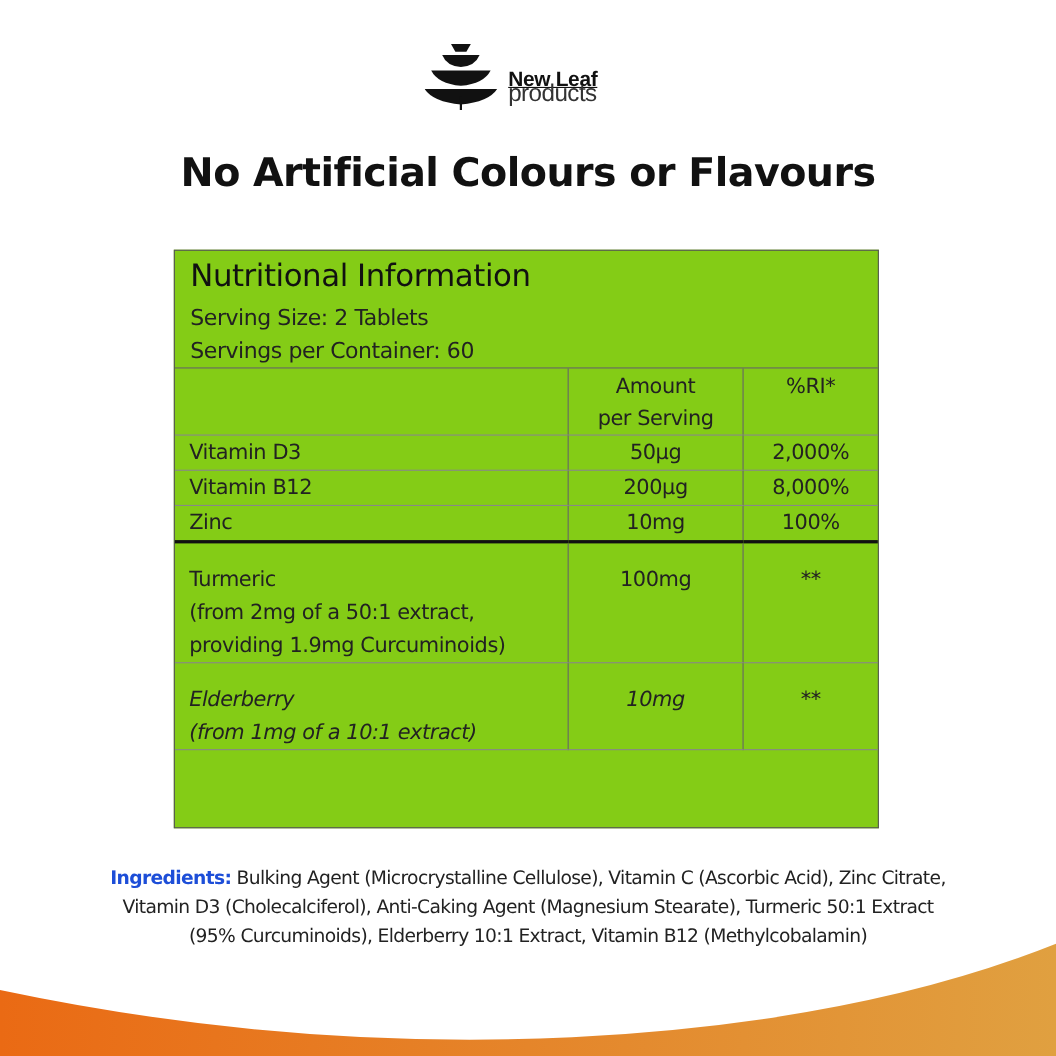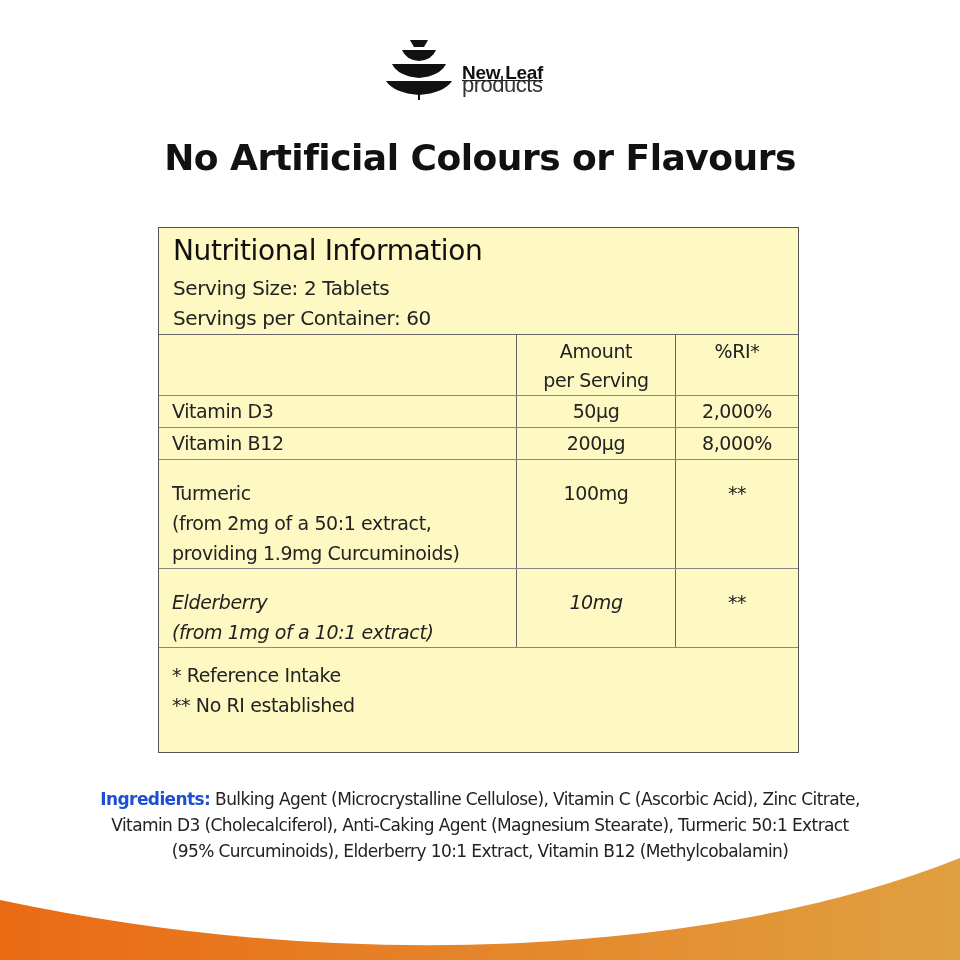--- a/index.html
+++ b/index.html
@@ -8,21 +8,21 @@
   .logo { position:absolute; left:386px; top:38px; width:200px; height:68px; }
   .logo svg { position:absolute; left:0; top:0; }
   .brand-name { position:absolute; left:76px; top:24px; font-family:"Liberation Sans", sans-serif;
                 font-weight:bold; font-size:19px; color:#111; letter-spacing:-0.3px;text-decoration:underline; }
   .brand-sub { position:absolute; left:76px; top:34px; font-family:"Liberation Sans", sans-serif;
                font-size:22px; color:#333; letter-spacing:-0.5px; }
   .headline { position:absolute; left:0; width:960px; top:137px; text-align:center;
               font-family:"DejaVu Sans", sans-serif; font-weight:bold; font-size:36px; color:#111;
               letter-spacing:-0.5px; }
   .panel { position:absolute; left:158px; top:227px; width:641px; height:526px;
-           border:1.5px solid #555; box-sizing:border-box; background:#fef9c3; }
+           border:1.5px solid #555; box-sizing:border-box; background:#84cc16; }
   .panel-head { height:106px; border-bottom:1.5px solid #666; position:relative; }
   .panel-title { position:absolute; left:14px; top:6px; font-family:"DejaVu Sans", sans-serif;
                  font-size:28px; color:#111; letter-spacing:-0.4px; }
   .panel-line { position:absolute; left:14px; font-size:20px; color:#222; font-family:"DejaVu Sans", sans-serif; letter-spacing:-0.4px; }
   table { border-collapse:collapse; width:100%; font-family:"DejaVu Sans", sans-serif; font-size:19px; color:#222; letter-spacing:-0.4px; }
   td, th { font-weight:normal; vertical-align:top; padding:0 10px; border-right:1.5px solid #666; border-bottom:1.5px solid #888;margin-top:20px; }
   td:last-child, th:last-child { border-right:none; }
   .col-name { width:334px; text-align:left; padding-left:13px; }
   .col-amt { width:138px; text-align:center; }
   .col-ri { text-align:center; }
@@ -76,43 +76,44 @@
     <tr class="nut-row">
       <td class="col-name">Vitamin D3</td>
       <td class="col-amt">50µg</td>
       <td class="col-ri">2,000%</td>
     </tr>
     <tr class="nut-row">
       <td class="col-name">Vitamin B12</td>
       <td class="col-amt">200µg</td>
       <td class="col-ri">8,000%</td>
     </tr>
+    <tr class="nut-row last">
+      <td class="col-name">Zinc</td>
+      <td class="col-amt">10mg</td>
+      <td class="col-ri">100%</td>
+    </tr>
     <tr class="ext-row tall">
       <td class="col-name">
         <div>Turmeric</div>
         <div>(from 2mg of a 50:1 extract,</div>
         <div>providing 1.9mg Curcuminoids)</div>
       </td>
       <td class="col-amt">100mg</td>
       <td class="col-ri">**</td>
     </tr>
     <tr class="ext-row mid">
       <td class="col-name">
         <div>Elderberry</div>
         <div>(from 1mg of a 10:1 extract)</div>
       </td>
       <td class="col-amt">10mg</td>
       <td class="col-ri">**</td>
     </tr>
   </tbody>
     </table>
-  <div class="foot">
-    <div class="foot-line" style="top:16px">* Reference Intake</div>
-    <div class="foot-line" style="top:46px">** No RI established</div>
-  </div>
 </div>
 
 <div class="ingredients"><b>Ingredients:</b><span> Bulking Agent (Microcrystalline Cellulose), Vitamin C (Ascorbic Acid), Zinc Citrate, Vitamin D3 (Cholecalciferol), Anti-Caking Agent (Magnesium Stearate), Turmeric 50:1 Extract (95% Curcuminoids), Elderberry 10:1 Extract, Vitamin B12 (Methylcobalamin)</span></div>
 
 <svg class="wave" width="960" height="110" viewBox="0 0 960 110">
   <defs>
     <linearGradient id="wg" x1="0" y1="0" x2="1" y2="0">
       <stop offset="0" stop-color="#ea6a14"></stop>
       <stop offset="1" stop-color="#e0a040"></stop>
     </linearGradient>

